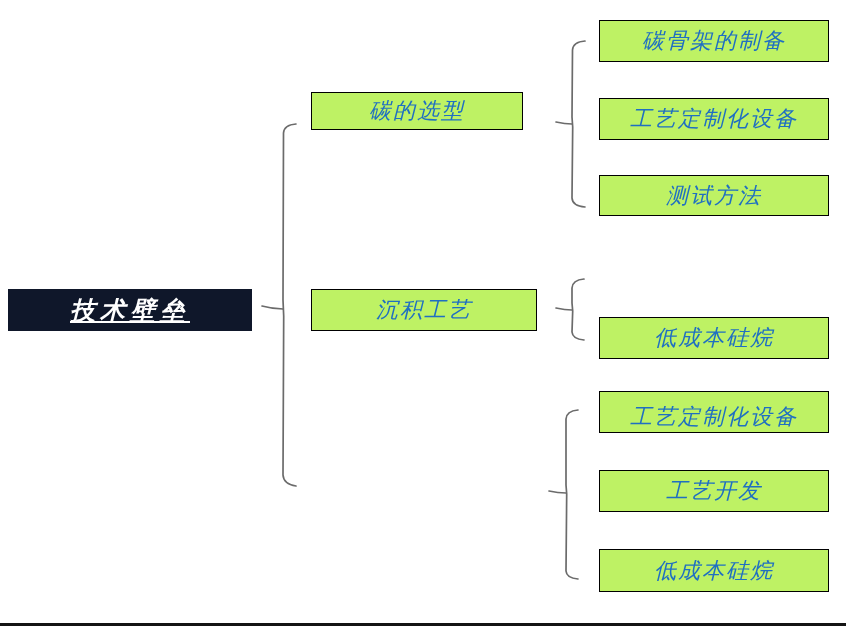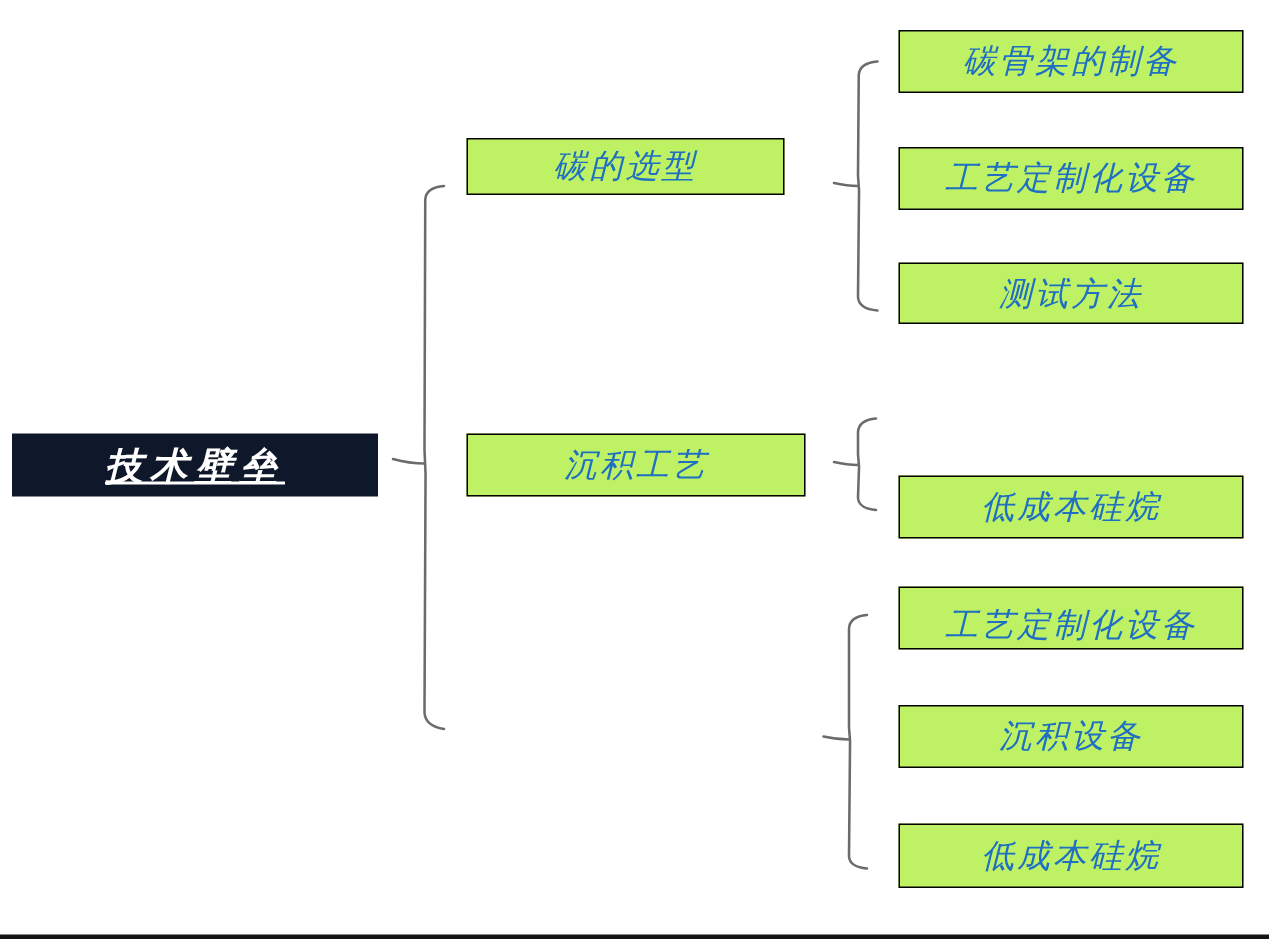--- a/index.html
+++ b/index.html
@@ -126,21 +126,21 @@
   </div>
 
   <div class="node node-box leaf l11">
     <span>低成本硅烷</span>
   </div>
 
   <div class="node node-box leaf l20">
     <span>工艺定制化设备</span>
   </div>
   <div class="node node-box leaf l21">
-    <span>沉积设备</span>
+    <span>工艺开发</span>
   </div>
   <div class="node node-box leaf l22">
     <span>低成本硅烷</span>
   </div>
 
   <div class="bottom-rule"></div>
 
 </div>
 
 </body></html>

